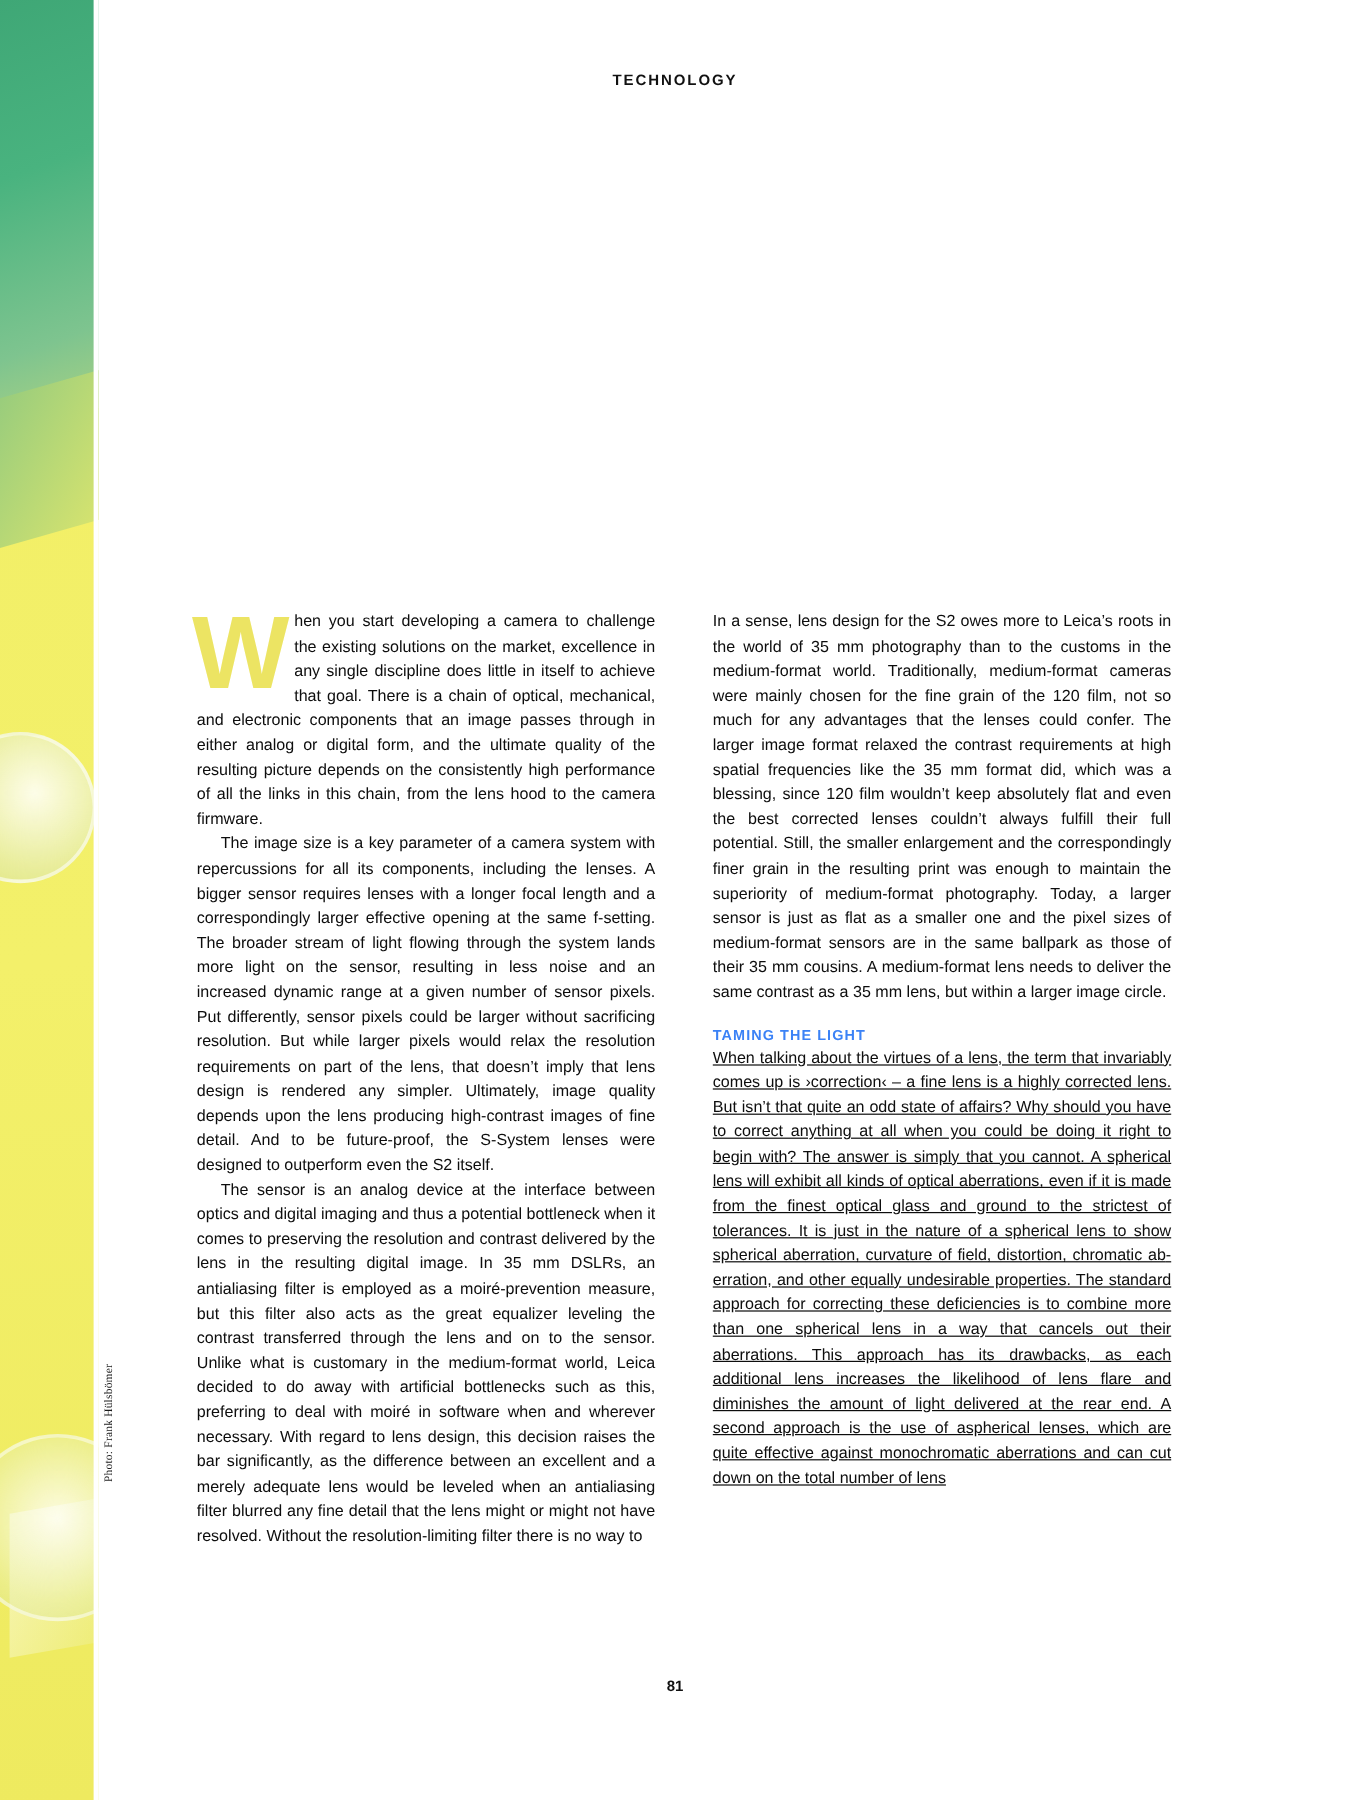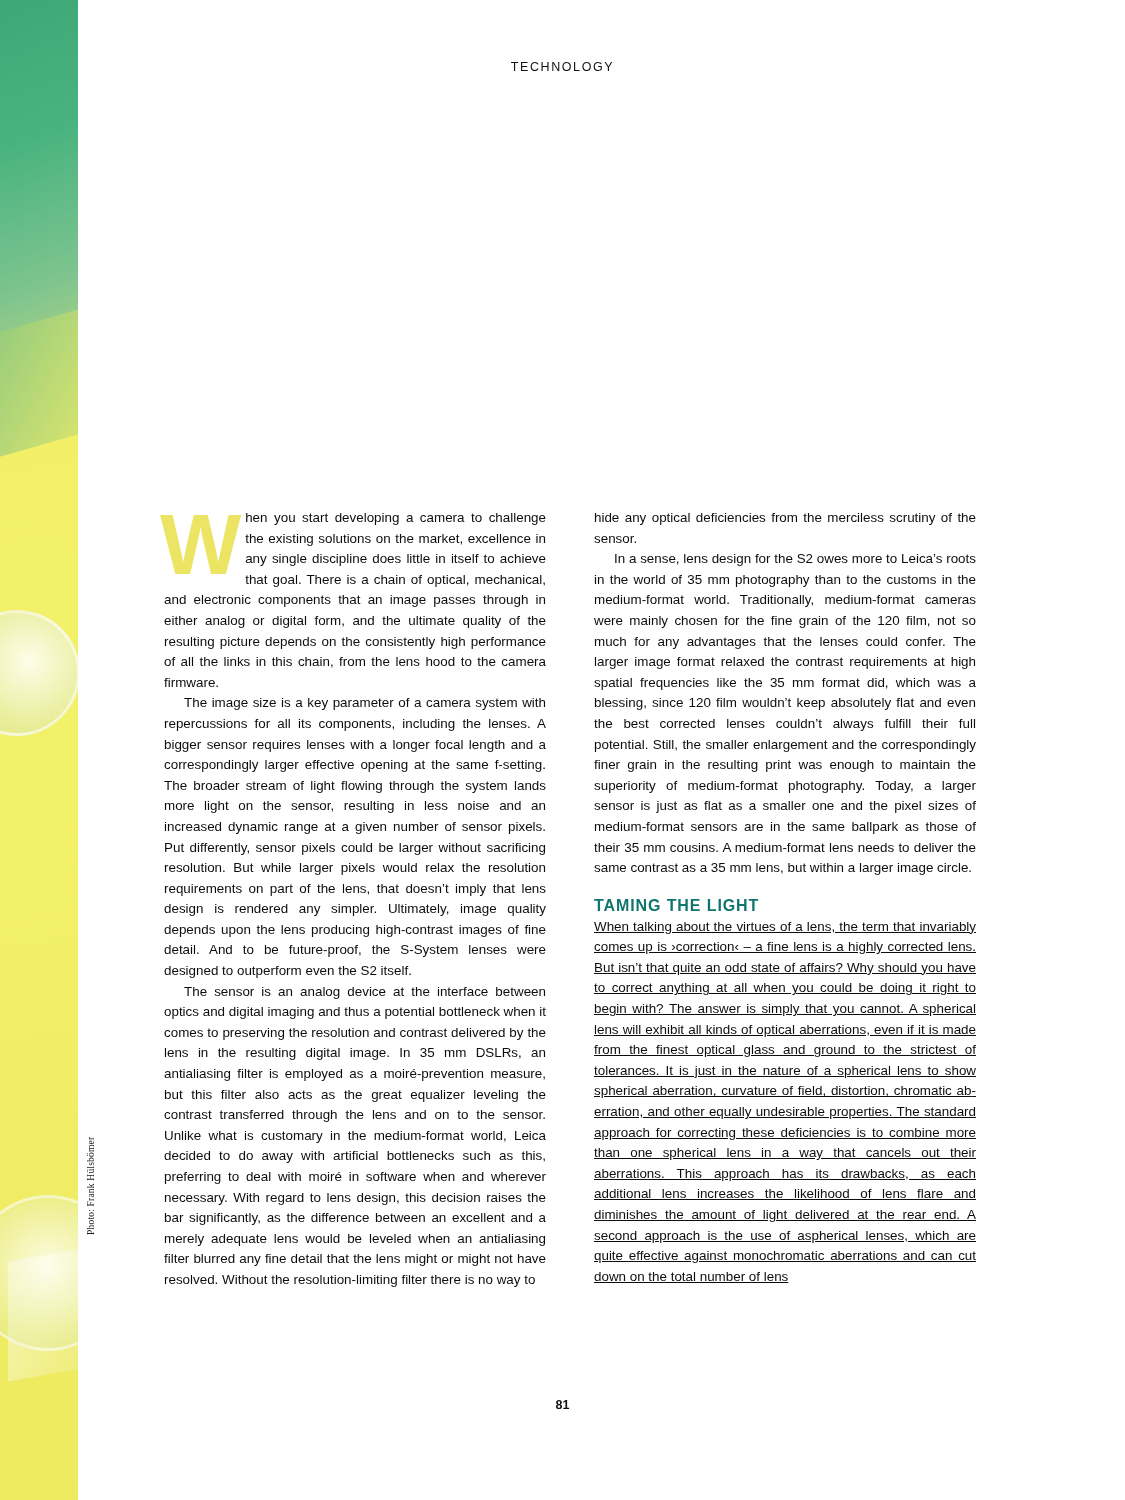--- a/index.html
+++ b/index.html
@@ -88,21 +88,21 @@
   }
 
   
   .running-head {
     position: absolute;
     top: 60px;
     left: 0;
     width: 1125px;
     text-align: center;
     font-size: 12.5px;
-    font-weight: normal;
+    font-weight: bold;
     letter-spacing: 1.6px;
     color: #111111;
   }
 
   
   .columns {
     position: absolute;
     left: 164px;
     top: 508px;
     width: 812px;
@@ -138,24 +138,24 @@
     font-weight: bold;
     font-size: 86px;
     line-height: 68px;
     color: #ece463;
     margin: 2px 6px 0 -4px;
     letter-spacing: -2px;
   }
 
   .section-head {
     margin: 18px 0 0 0;
-    font-size: 16px;
+    font-size: 12px;
     font-weight: bold;
     letter-spacing: 0.9px;
-    color: #0f766e;
+    color: #3b82f6;
     text-transform: uppercase;
   }
   .section-head + p {
     text-indent: 0;
     margin-top: 2px;
     text-decoration: underline;
   }
 
   
   .folio {
@@ -188,21 +188,20 @@
 
 <div class="columns">
 
   <div class="col">
     <p class="flush dropcap-wrap"><span class="dropcap">W</span><span>hen you start developing a camera to chal­lenge the existing solutions on the market, excellence in any single discipline does little in itself to achieve that goal. There is a chain of optical, mechanical, and electronic components that an image passes through in either analog or digital form, and the ultimate quality of the resulting picture depends on the consistently high performance of all the links in this chain, from the lens hood to the camera firmware.</span></p>
     <p>The image size is a key parameter of a camera system with repercussions for all its components, including the lenses. A bigger sensor requires lenses with a longer fo­cal length and a correspondingly larger effective opening at the same f-setting. The broader stream of light flow­ing through the system lands more light on the sensor, resulting in less noise and an increased dynamic range at a given number of sensor pixels. Put differently, sen­sor pixels could be larger without sacrificing resolution. But while larger pixels would relax the resolution require­ments on part of the lens, that doesn’t imply that lens design is rendered any simpler. Ultimately, image quality depends upon the lens producing high-contrast images of fine detail. And to be future-proof, the S-System lenses were designed to outperform even the S2 itself.</p>
     <p>The sensor is an analog device at the interface between optics and digital imaging and thus a potential bottleneck when it comes to preserving the resolution and contrast delivered by the lens in the resulting digital image. In 35 mm DSLRs, an antialiasing filter is employed as a moiré-prevention measure, but this filter also acts as the great equalizer leveling the contrast transferred through the lens and on to the sensor. Unlike what is customary in the medium-format world, Leica decided to do away with artificial bottlenecks such as this, preferring to deal with moiré in software when and wherever necessary. With regard to lens design, this decision raises the bar significantly, as the difference between an excellent and a merely adequate lens would be leveled when an antialiasing filter blurred any fine detail that the lens might or might not have resolved. Without the resolution-limiting filter there is no way to</p>
   </div>
 
   <div class="col">
-    <p class="flush">hide any optical deficiencies from the merciless scrutiny of the sensor.</p>
     <p>In a sense, lens design for the S2 owes more to Leica’s roots in the world of 35 mm photography than to the customs in the medium-format world. Traditionally, medium-format cameras were mainly chosen for the fine grain of the 120 film, not so much for any advantages that the lenses could confer. The larger image format relaxed the contrast requirements at high spatial frequencies like the 35 mm format did, which was a blessing, since 120 film wouldn’t keep absolutely flat and even the best cor­rected lenses couldn’t always fulfill their full potential. Still, the smaller enlargement and the correspondingly finer grain in the resulting print was enough to maintain the superiority of medium-format photography. Today, a larger sensor is just as flat as a smaller one and the pixel sizes of medium-format sensors are in the same ballpark as those of their 35 mm cousins. A medium-format lens needs to deliver the same contrast as a 35 mm lens, but within a larger image circle.</p>
     <h2 class="section-head">TAMING THE LIGHT</h2>
     <p class="flush">When talking about the virtues of a lens, the term that invariably comes up is ›correction‹ – a fine lens is a highly corrected lens. But isn’t that quite an odd state of affairs? Why should you have to correct anything at all when you could be doing it right to begin with? The answer is sim­ply that you cannot. A spherical lens will exhibit all kinds of optical aberrations, even if it is made from the finest optical glass and ground to the strictest of tolerances. It is just in the nature of a spherical lens to show spherical aberration, curvature of field, distortion, chromatic ab­erration, and other equally undesirable properties. The standard approach for correcting these deficiencies is to combine more than one spherical lens in a way that cancels out their aberrations. This approach has its draw­backs, as each additional lens increases the likelihood of lens flare and diminishes the amount of light delivered at the rear end. A second approach is the use of aspherical lenses, which are quite effective against monochromatic aberrations and can cut down on the total number of lens</p>
   </div>
 
 </div>
 
 <div class="folio">81</div>
 
 </body></html>

